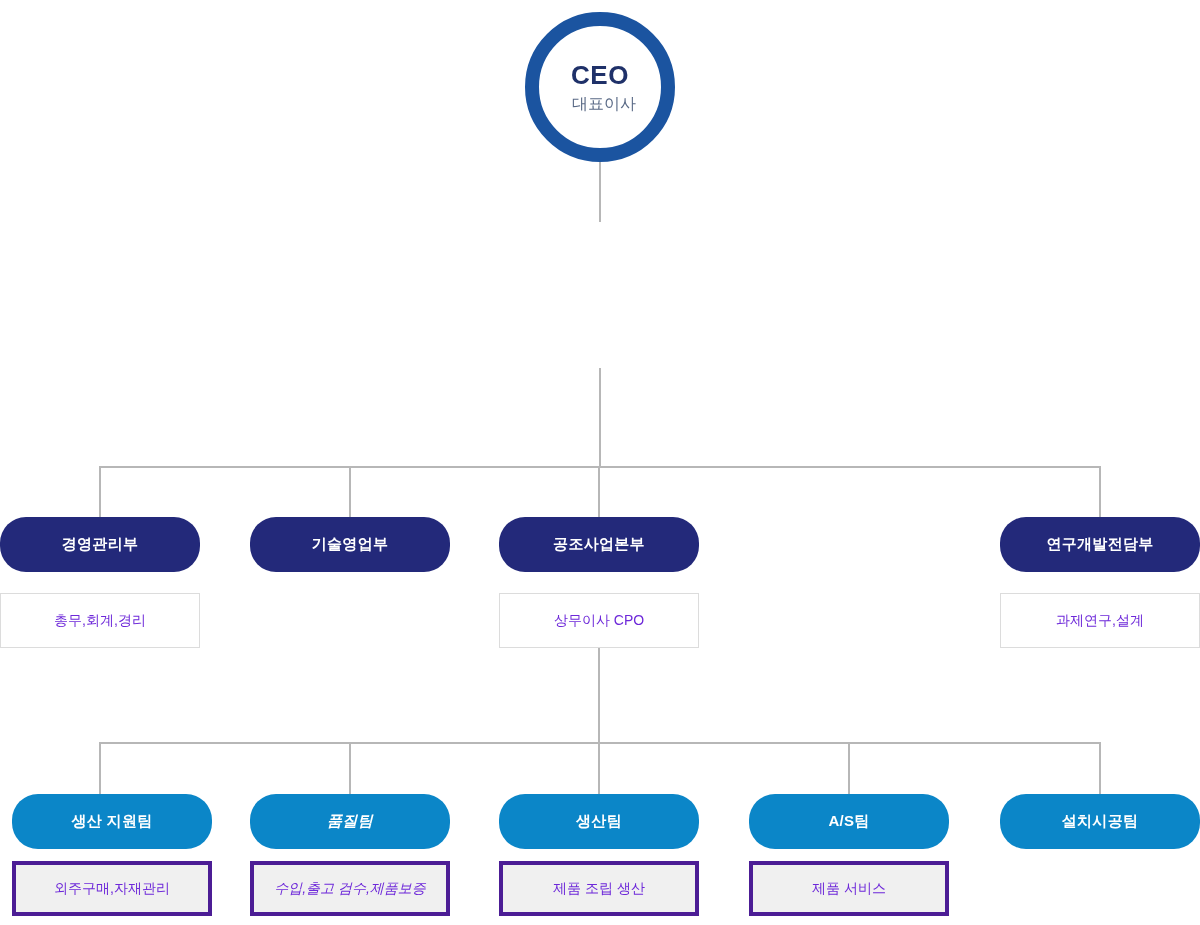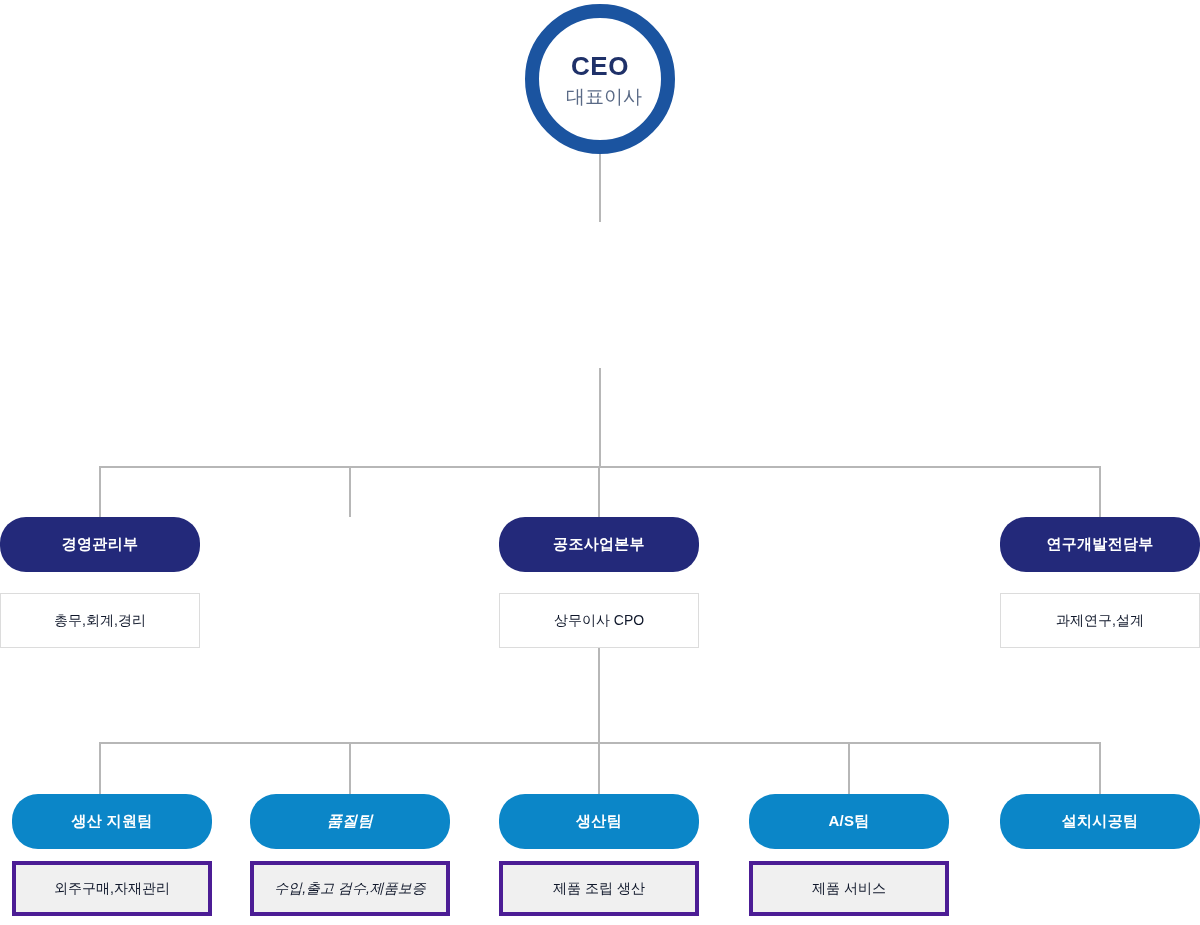--- a/index.html
+++ b/index.html
@@ -44,21 +44,21 @@
     z-index: 3;
   }
   .exec-title {
     font-size: 26px;
     font-weight: bold;
     color: #1f3169;
     letter-spacing: 0.5px;
     line-height: 1;
   }
   .exec-sub {
-    font-size: 19px;
+    font-size: 16px;
     color: #5a6a86;
     margin-top: 8px;
     line-height: 1;
     padding-left: 8px;
   }
 
   
   .unit {
     position: absolute;
     z-index: 2;
@@ -79,21 +79,21 @@
   .unit.team .unit-header { background: #0b86c8; }
 
   .unit-desc {
     box-sizing: border-box;
     height: 55px;
     margin-top: 21px;
     display: flex;
     align-items: center;
     justify-content: center;
     font-size: 14px;
-    color: #0f172a;
+    color: #6d28d9;
   }
   .unit.dept .unit-desc {
     background: #ffffff;
     border: 1px solid #dcdcdc;
   }
   .unit.team .unit-desc {
     background: #f0f0f0;
     border: 4px solid #4c1d95;
     margin-top: 12px;
   }
@@ -117,32 +117,33 @@
   <div class="line v" style="left:598px; top:648px; height:96px;"></div>
 
   <div class="line h" style="left:100px; top:742px; width:1000px;"></div>
 
   <div class="line v" style="left:99px; top:742px; height:52px;"></div>
   <div class="line v" style="left:349px; top:742px; height:52px;"></div>
   <div class="line v" style="left:598px; top:742px; height:52px;"></div>
   <div class="line v" style="left:848px; top:742px; height:52px;"></div>
   <div class="line v" style="left:1099px; top:742px; height:52px;"></div>
 
-  <div class="exec-node" style="left:525px; top:4px;">
+  <div class="exec-node" style="left:525px; top:12px;">
     <div class="exec-title">CEO</div>
     <div class="exec-sub">대표이사</div>
   </div>
 
 
   <div class="unit dept" style="left:0px; top:517px; width:200px;">
     <div class="unit-header">경영관리부</div>
     <div class="unit-desc">총무,회계,경리</div>
   </div>
 
   <div class="unit dept" style="left:250px; top:517px; width:200px;">
+    <div class="unit-header">기술영업부</div>
   </div>
 
   <div class="unit dept" style="left:499px; top:517px; width:200px;">
     <div class="unit-header">공조사업본부</div>
     <div class="unit-desc">상무이사 CPO</div>
   </div>
 
   <div class="unit dept" style="left:1000px; top:517px; width:200px;">
     <div class="unit-header">연구개발전담부</div>
     <div class="unit-desc">과제연구,설계</div>

